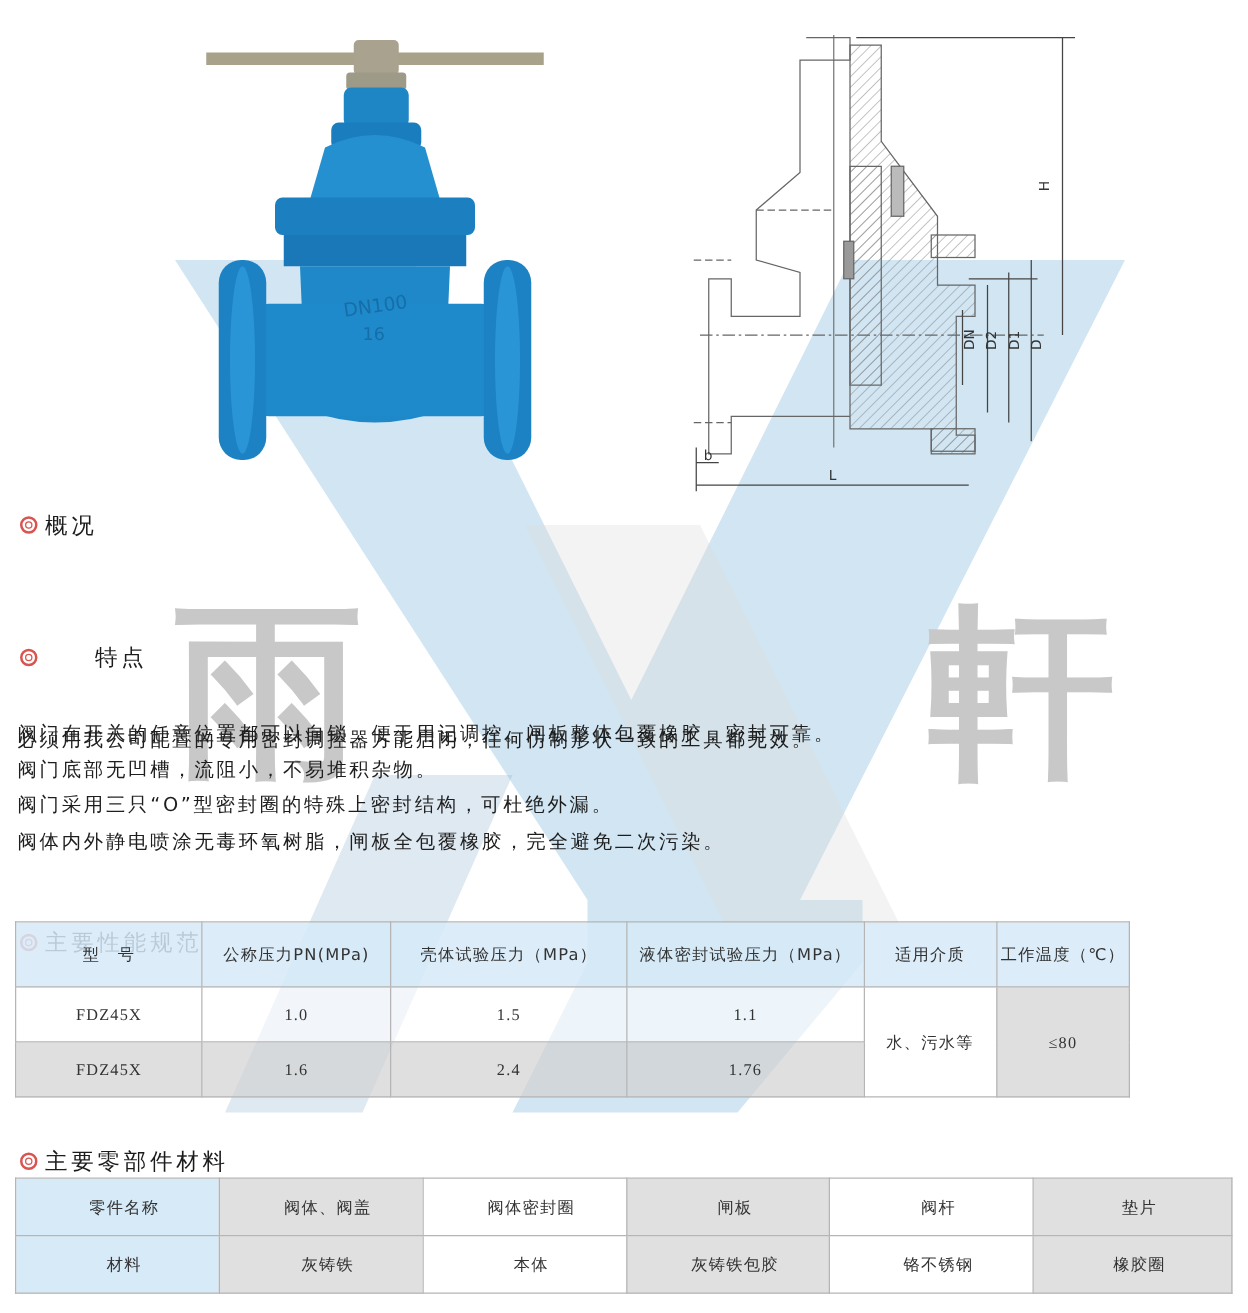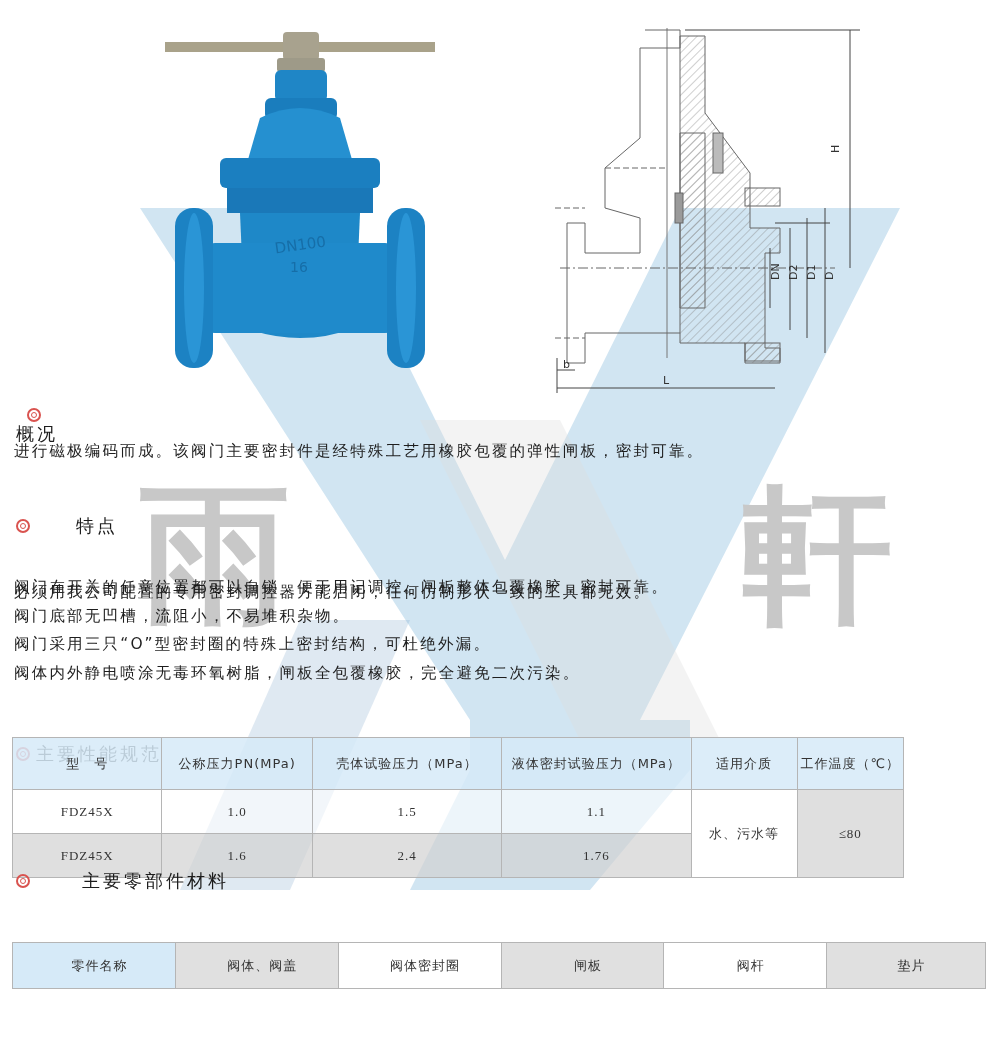--- a/index.html
+++ b/index.html
@@ -107,26 +107,25 @@
     <text x="294" y="135" transform="rotate(-90 294 135)">H</text>
     <text x="234" y="262" transform="rotate(-90 234 262)">DN</text>
     <text x="252" y="262" transform="rotate(-90 252 262)">D2</text>
     <text x="270" y="262" transform="rotate(-90 270 262)">D1</text>
     <text x="288" y="262" transform="rotate(-90 288 262)">D</text>
     <text x="18" y="350">b</text>
     <text x="118" y="366">L</text>
   </g>
 </svg>
 
-<div class="section-title" style="top:408px;flex-direction:column;">
+<div class="section-title" style="top:408px;">
   <span class="bullet"></span>
   <span>概况</span>
 </div>
 <div class="para" style="top:439px;">
-  <div>进行磁极编码而成。该阀门主要密封件是经特殊工艺用橡胶包覆的弹性闸板，密封可靠。</div>
 </div>
 
 <div class="section-title" style="top:514px;gap:40px;">
   <span class="bullet"></span>
   <span>特点</span>
 </div>
 <div class="feature" style="top:548px;margin-top:34px;">必须用我公司配置的专用密封调控器方能启闭，任何仿制形状一致的工具都无效。</div>
 <div class="feature" style="top:577px;">阀门在开关的任意位置都可以自锁，便于用记调控。闸板整体包覆橡胶，密封可靠。</div>
 <div class="feature" style="top:606px;">阀门底部无凹槽，流阻小，不易堆积杂物。</div>
 <div class="feature" style="top:634px;">阀门采用三只“O”型密封圈的特殊上密封结构，可杜绝外漏。</div>
@@ -164,21 +163,21 @@
   </tr>
   <tr class="r2">
     <td class="grey">FDZ45X</td>
     <td class="grey">1.6</td>
     <td class="grey">2.4</td>
     <td class="grey">1.76</td>
   </tr>
 </tbody>
   </table>
 
-<div class="section-title" style="top:869px;gap:46px;">
+<div class="section-title" style="top:917px;">
   <span class="bullet"></span>
   <span>主要零部件材料</span>
 </div>
 <table class="mat">
   <colgroup>
     <col style="width:163px">
       <col style="width:163px">
       <col style="width:163px">
       <col style="width:163px">
       <col style="width:163px">
@@ -186,14 +185,22 @@
   </colgroup>
   <tbody>
       <tr>
     <td class="blue">零件名称</td>
     <td class="grey">阀体、阀盖</td>
     <td class="white">阀体密封圈</td>
     <td class="grey">闸板</td>
     <td class="white">阀杆</td>
     <td class="grey">垫片</td>
   </tr>
+  <tr>
+    <td class="blue">材料</td>
+    <td class="grey">灰铸铁</td>
+    <td class="white">本体</td>
+    <td class="grey">灰铸铁包胶</td>
+    <td class="white">铬不锈钢</td>
+    <td class="grey">橡胶圈</td>
+  </tr>
 </tbody>
   </table>
 
 </body></html>

